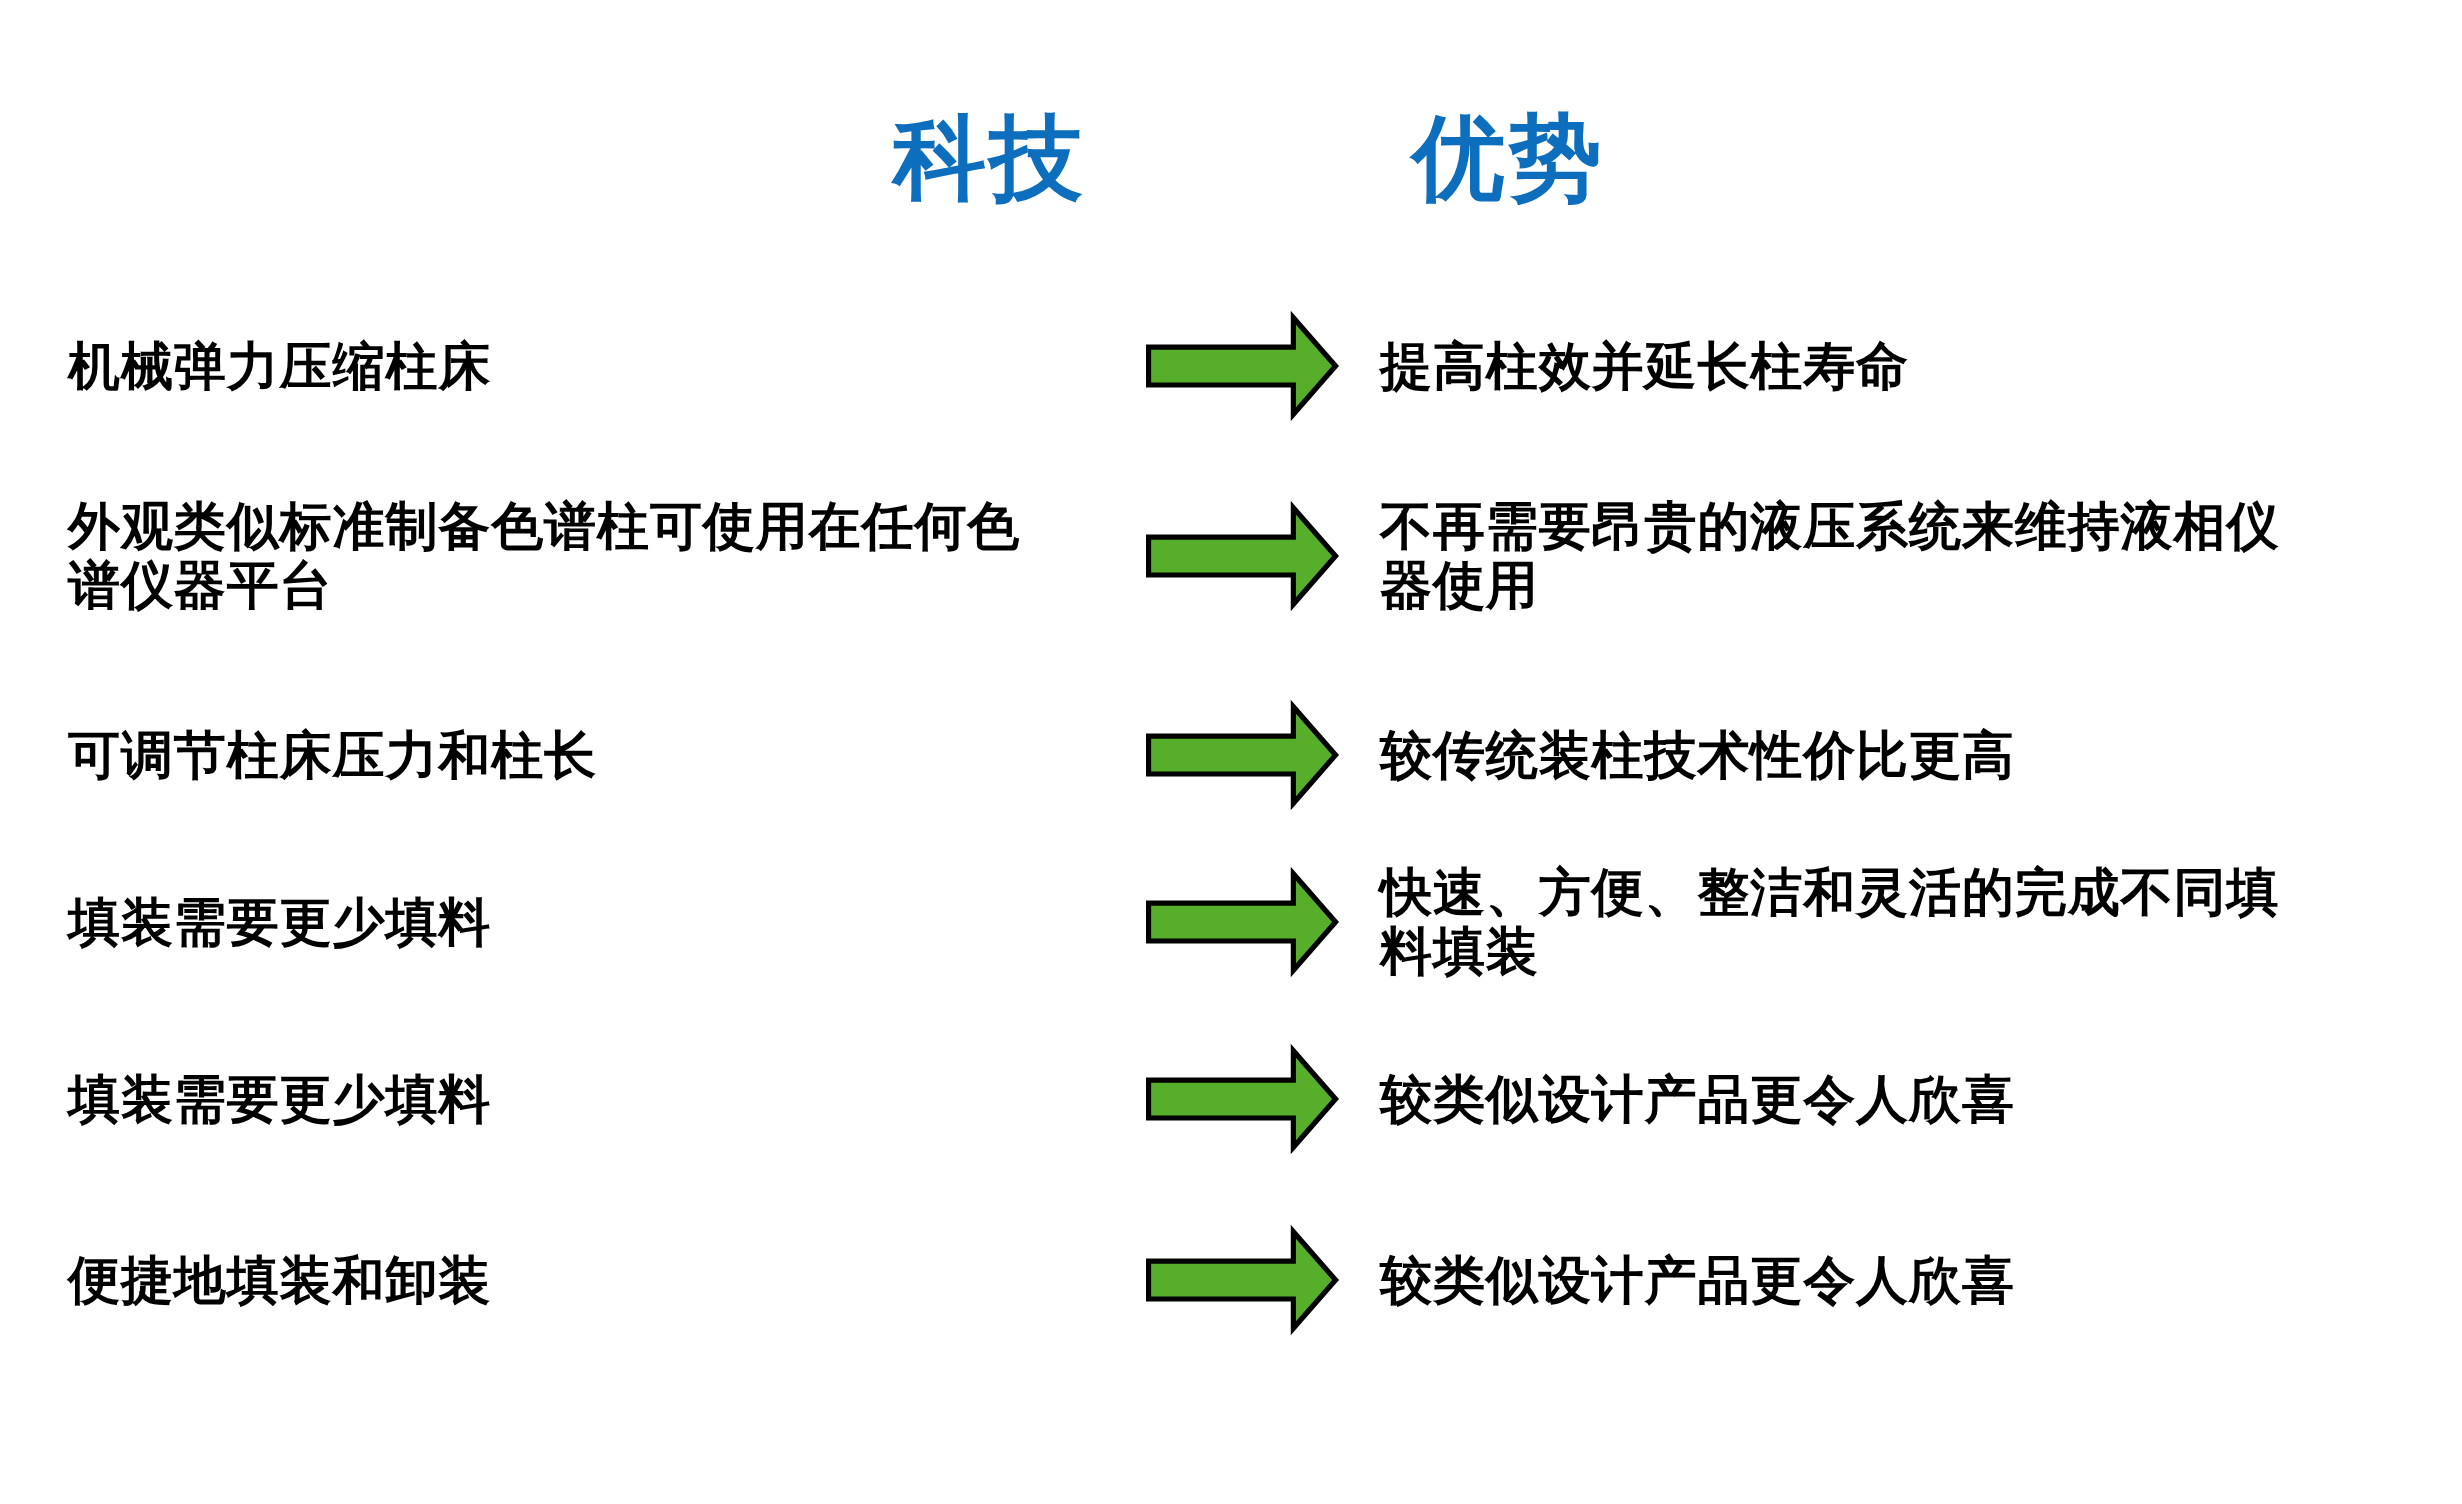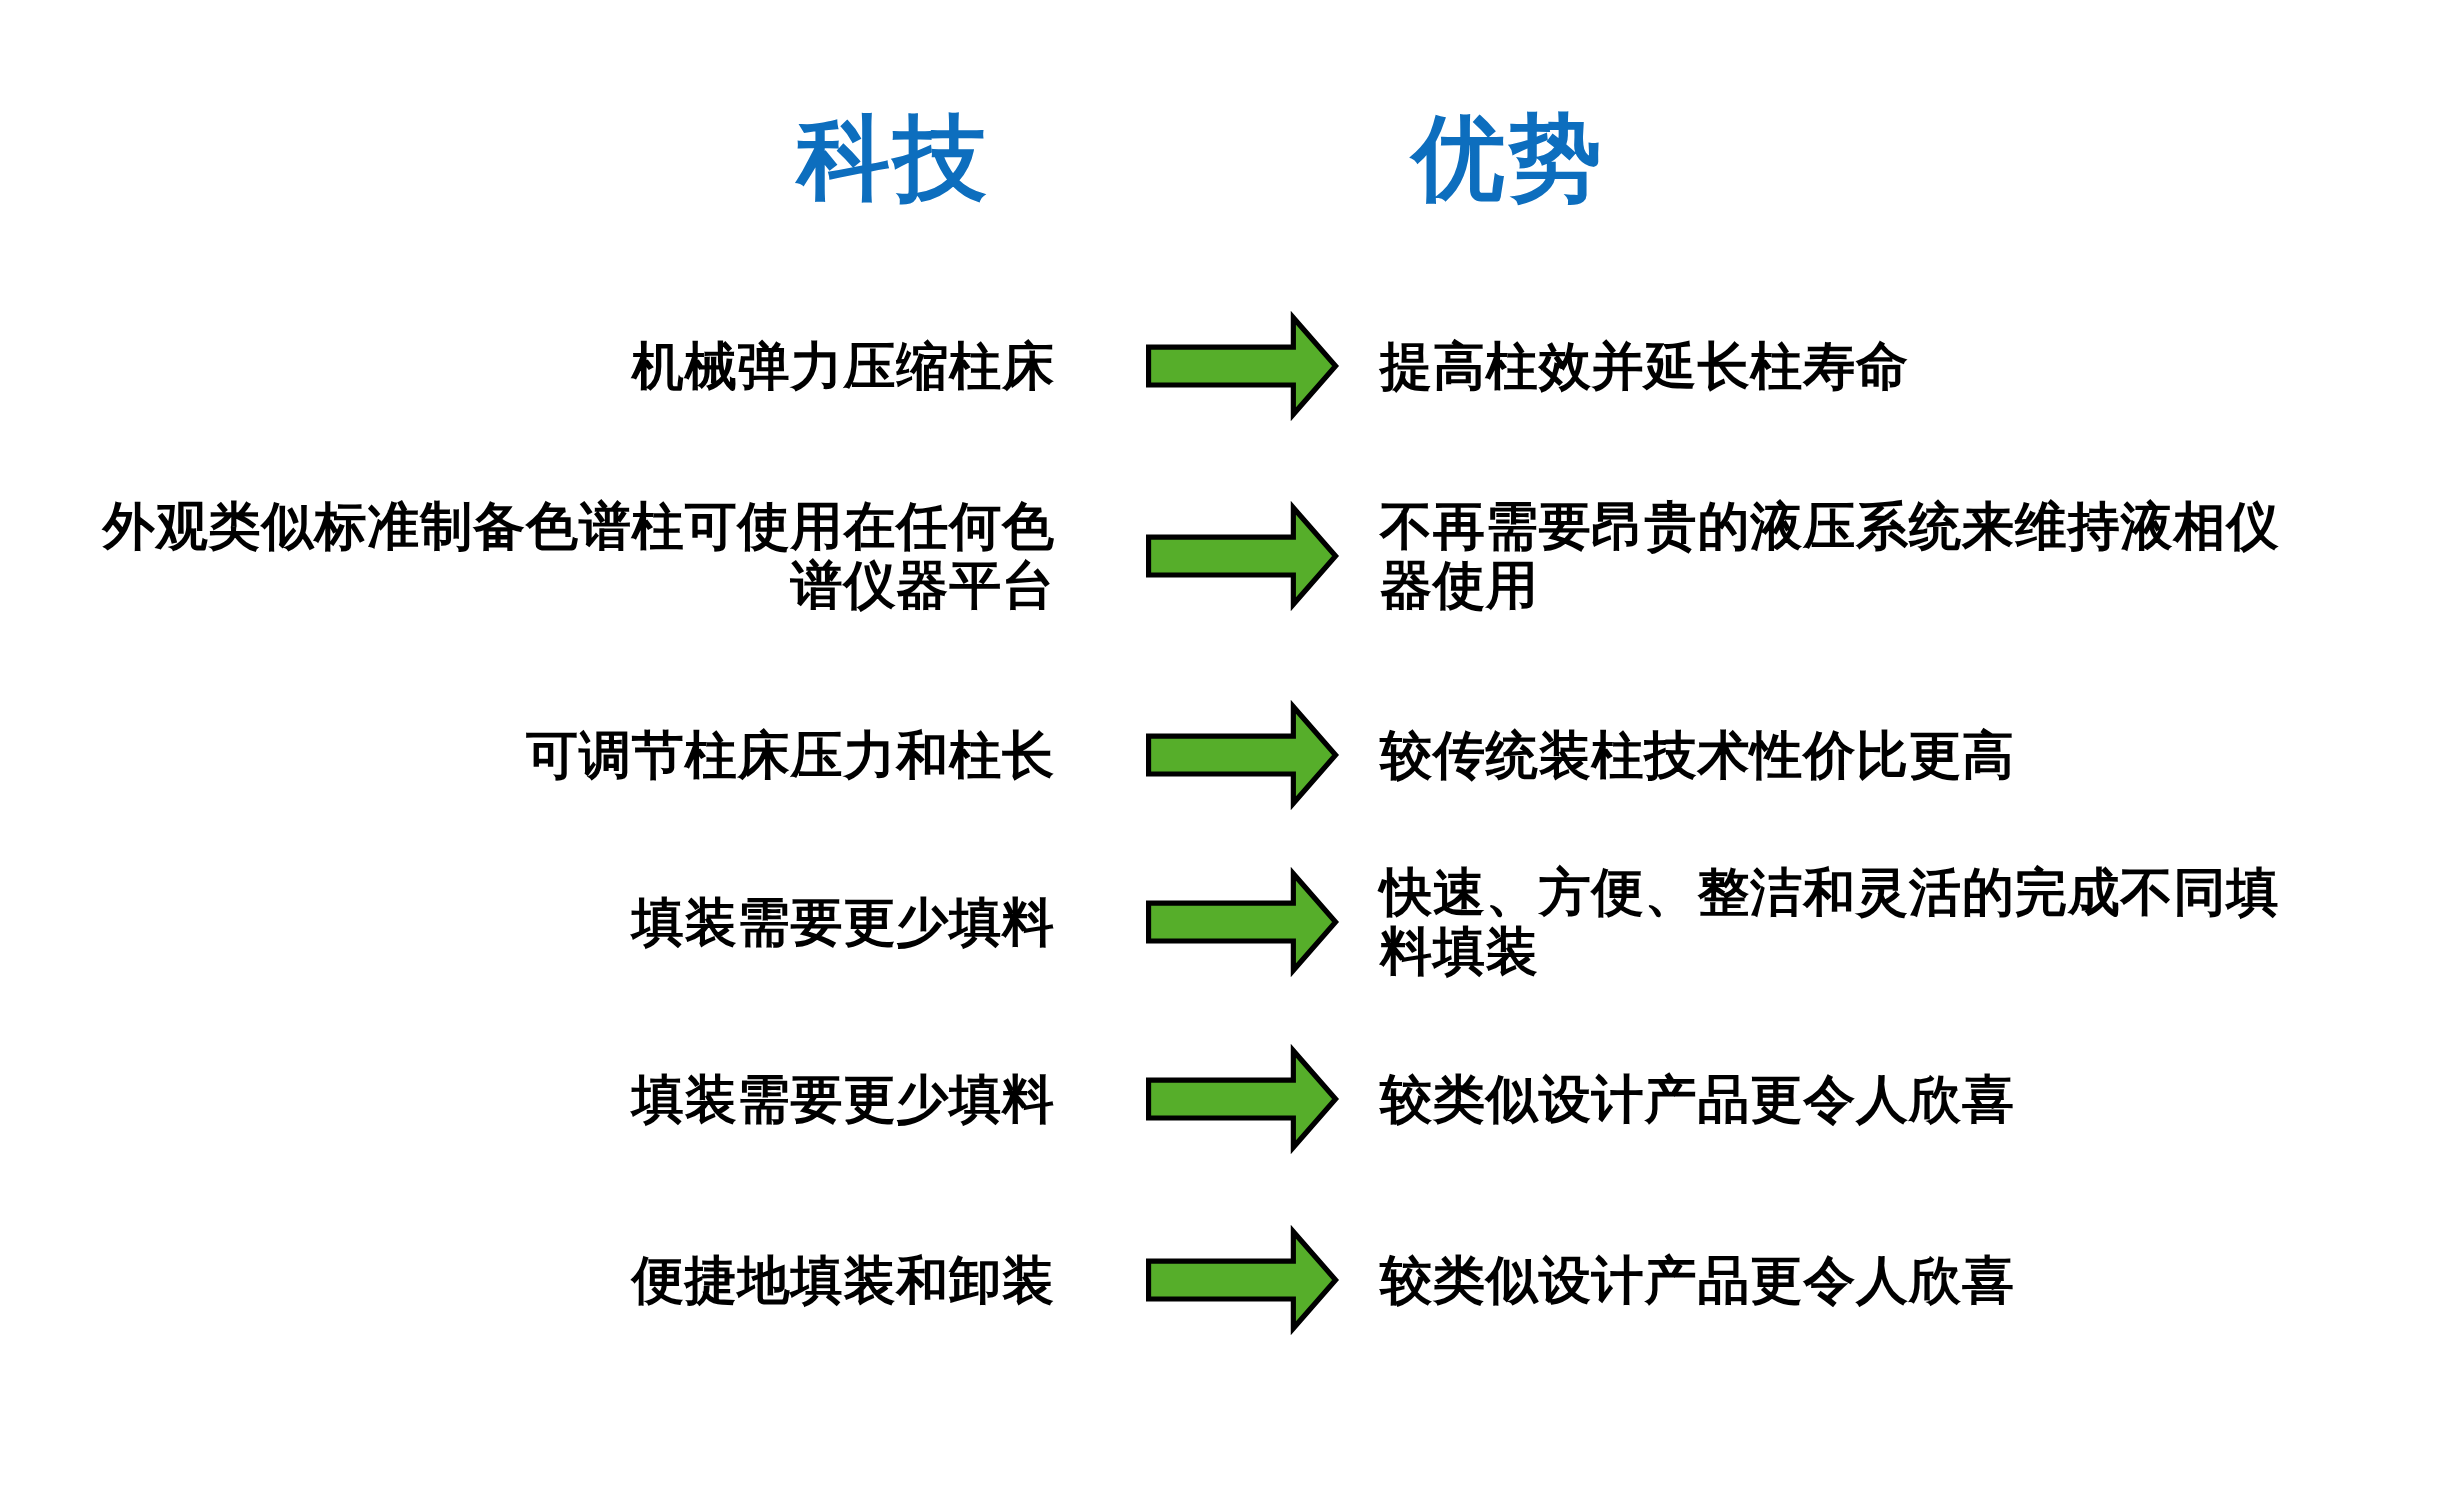--- a/index.html
+++ b/index.html
@@ -23,37 +23,36 @@
   .heading {
     position: absolute;
     top: 159px;
     transform: translateY(-50%);
     font-size: 93px;
     font-weight: bold;
     letter-spacing: 3.4px;
     color: var(--accent-blue, #0d6ebe);
     white-space: nowrap;
   }
-  .heading-tech { left: 797px; }
+  .heading-tech { left: 893px; }
   .heading-adv  { left: 1412px; }
 
   .row {
     position: absolute;
     left: 0;
     width: 100%;
     height: 0;
   }
   .row > * {
     position: absolute;
     transform: translateY(-50%);
   }
   .tech-text {
-    left: 82px;
+    left: 68px;
     width: 973px;
-    text-align: right;
   }
   .adv-text {
     left: 1380px;
     width: 917px;
     text-align: left;
   }
   .tech-text, .adv-text {
     font-size: 52px;
     line-height: 59px;
     font-weight: bold;

